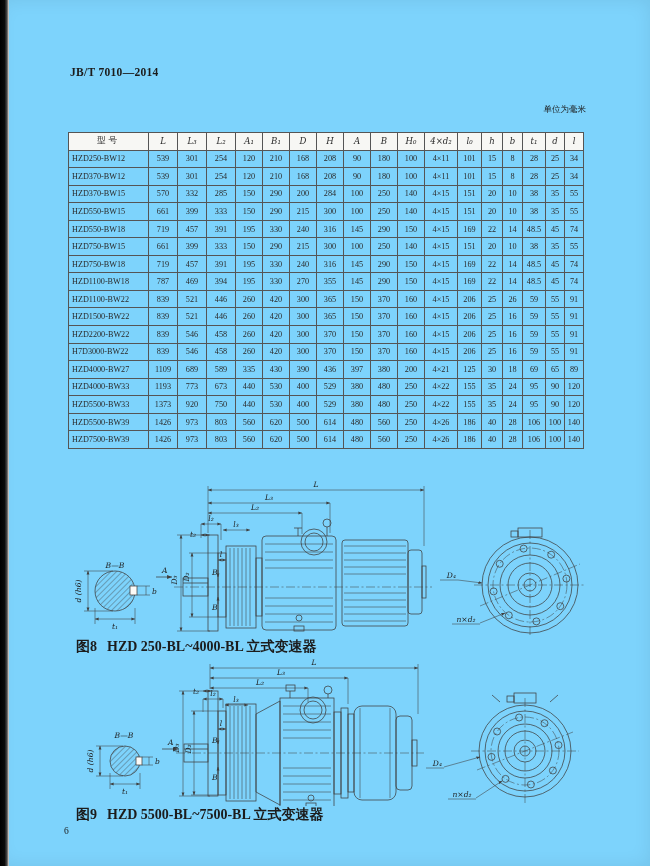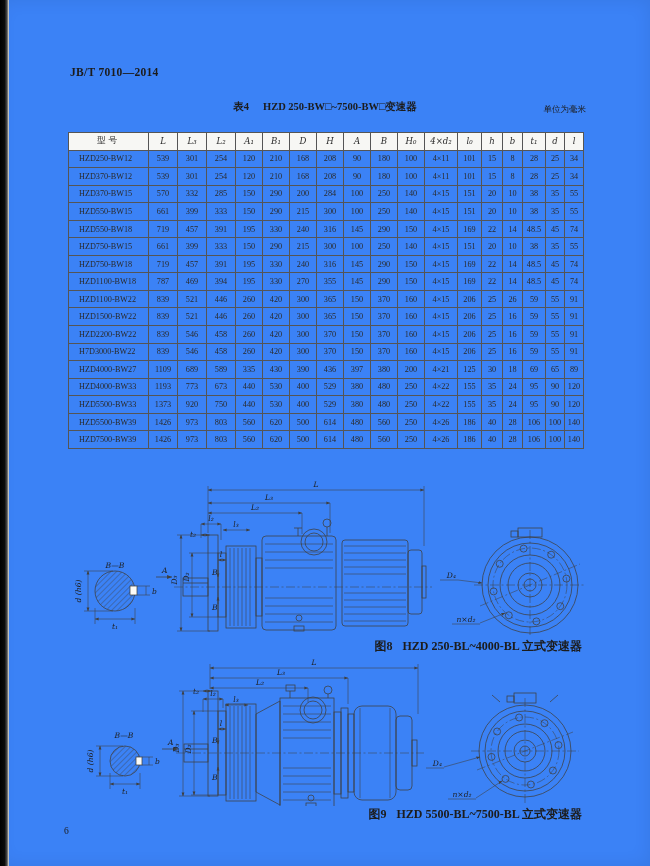--- a/index.html
+++ b/index.html
@@ -1,55 +1,52 @@
 <!DOCTYPE html>
 <html><head>
 <meta charset="utf-8">
 <style>
   html,body{margin:0;padding:0;background:#d8d8d4;}
-  .page{position:relative;width:650px;height:866px;background:#3b82f6;overflow:hidden;
+  .page{position:relative;width:650px;height:866px;background:#7dd3fc;overflow:hidden;
         font-family:"Liberation Serif","DejaVu Serif",serif;color:#1c1c1c;
         box-shadow:inset 0 0 18px rgba(0,0,0,.08);}
   .scan-edge{position:absolute;left:0;top:0;width:9px;height:100%;
         background:linear-gradient(90deg,#000 0%,#0a0a0a 50%,#4a4a4a 78%,#e8e8e4 100%);}
   .doc-number{position:absolute;left:70px;top:66px;font-weight:bold;font-size:11.5px;letter-spacing:.3px;}
   .table-title-row{position:absolute;left:68px;top:100px;width:514px;text-align:center;
         font-size:10.5px;font-weight:bold;}
   .table-title-row .gap{display:inline-block;width:14px;}
   .unit-note{position:absolute;right:64px;top:104px;font-size:8.5px;font-weight:normal;}
   table.spec{position:absolute;left:68px;top:123px;width:515px;border-collapse:collapse;
         table-layout:fixed;font-size:8.2px;border:1.5px solid #3c3c3c;margin-top:9px;}
   table.spec th,table.spec td{border:0.8px solid #555;text-align:center;height:16.55px;
         padding:0;font-weight:normal;overflow:hidden;white-space:nowrap;color:#2a2a2a;}
   table.spec th{font-style:italic;font-family:"DejaVu Serif","DejaVu Sans",serif;font-size:8.6px;background:#f7f7f4;}
   table.spec th:first-child{font-style:normal;letter-spacing:3px;}
-  table.spec td.model{text-align:left;padding-left:10px;}
-  .fig-caption{position:absolute;left:68px;width:514px;text-align:right;font-weight:bold;font-size:12px;}
+  table.spec td.model{text-align:left;padding-left:3px;}
+  .fig-caption{position:absolute;left:76px;width:514px;text-align:left;font-weight:bold;font-size:14px;}
   .fig-caption .gap{display:inline-block;width:10px;}
   .page-number{position:absolute;left:64px;top:826px;font-size:9.5px;}
   svg.drawing{position:absolute;left:68px;}
   svg.drawing line,svg.drawing path,svg.drawing rect,svg.drawing circle,
   svg.drawing polygon,svg.drawing ellipse{fill:none;stroke:#3f3f3f;stroke-width:0.75;}
   svg.drawing .dim{stroke-width:0.55;}
   svg.drawing .cl{stroke-width:0.5;stroke-dasharray:9 2.5 2 2.5;}
   svg.drawing .fin{stroke-width:0.55;}
   svg.drawing text{fill:#1e1e1e;stroke:none;font-family:"DejaVu Serif","DejaVu Sans",serif;
         font-style:italic;font-size:7.6px;}
 </style>
 </head>
 <body>
 
 <div class="page">
   <div class="scan-edge"></div>
 
   <div class="doc-number">JB/T 7010—2014</div>
 
-  <div class="table-title-row">
-    <span>表4</span><span class="gap"></span><span>HZD 250-BW□~7500-BW□变速器</span>
-  </div>
   <div class="unit-note">单位为毫米</div>
 
   <table class="spec">
     <colgroup>
       <col style="width:80px">
         <col style="width:29px">
         <col style="width:29px">
         <col style="width:29px">
       <col style="width:27px">
         <col style="width:27px">

